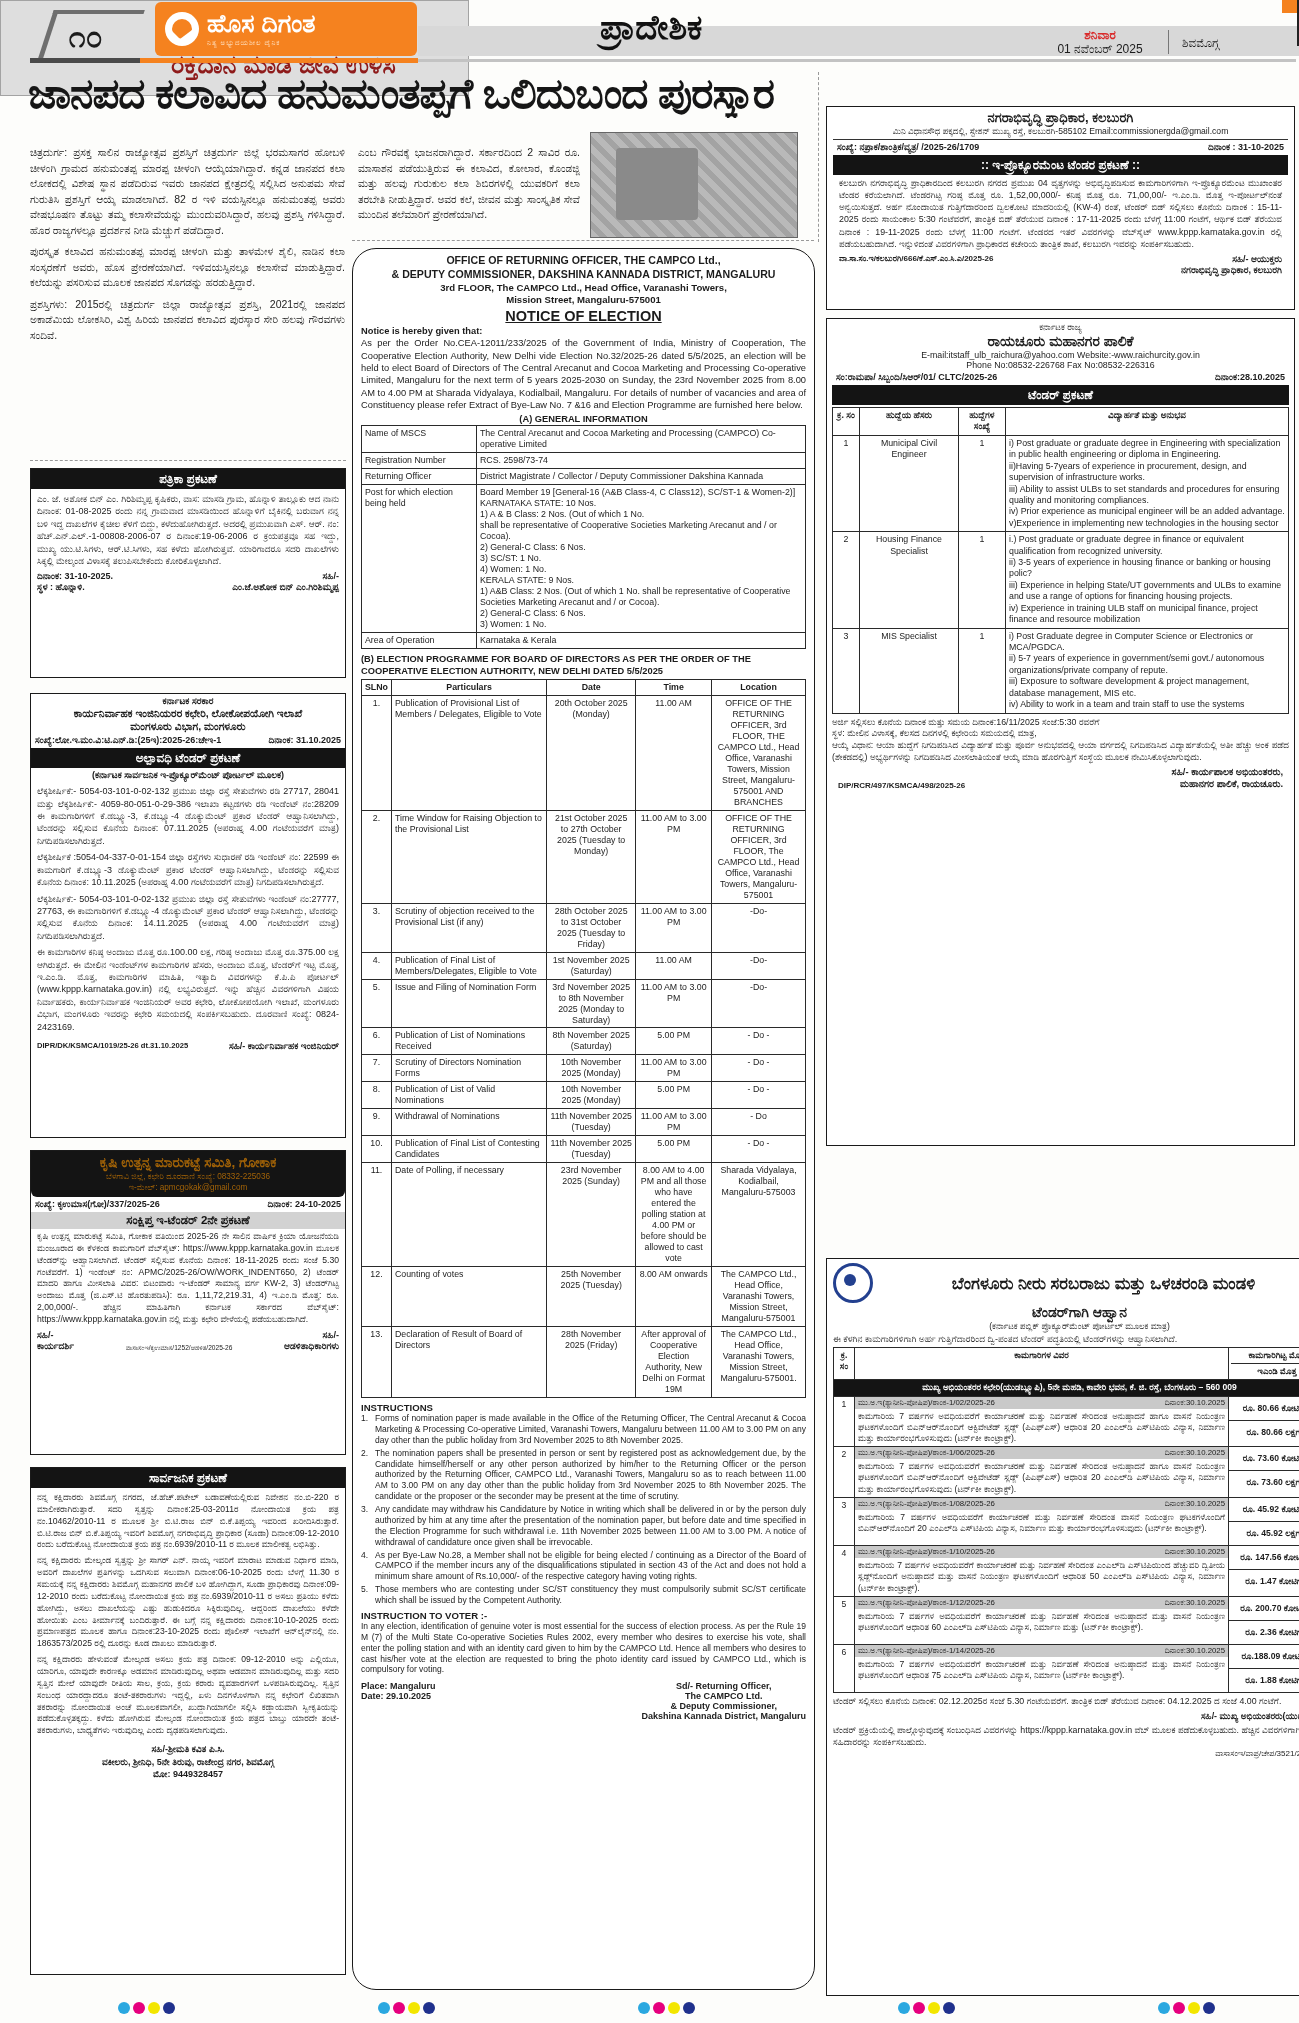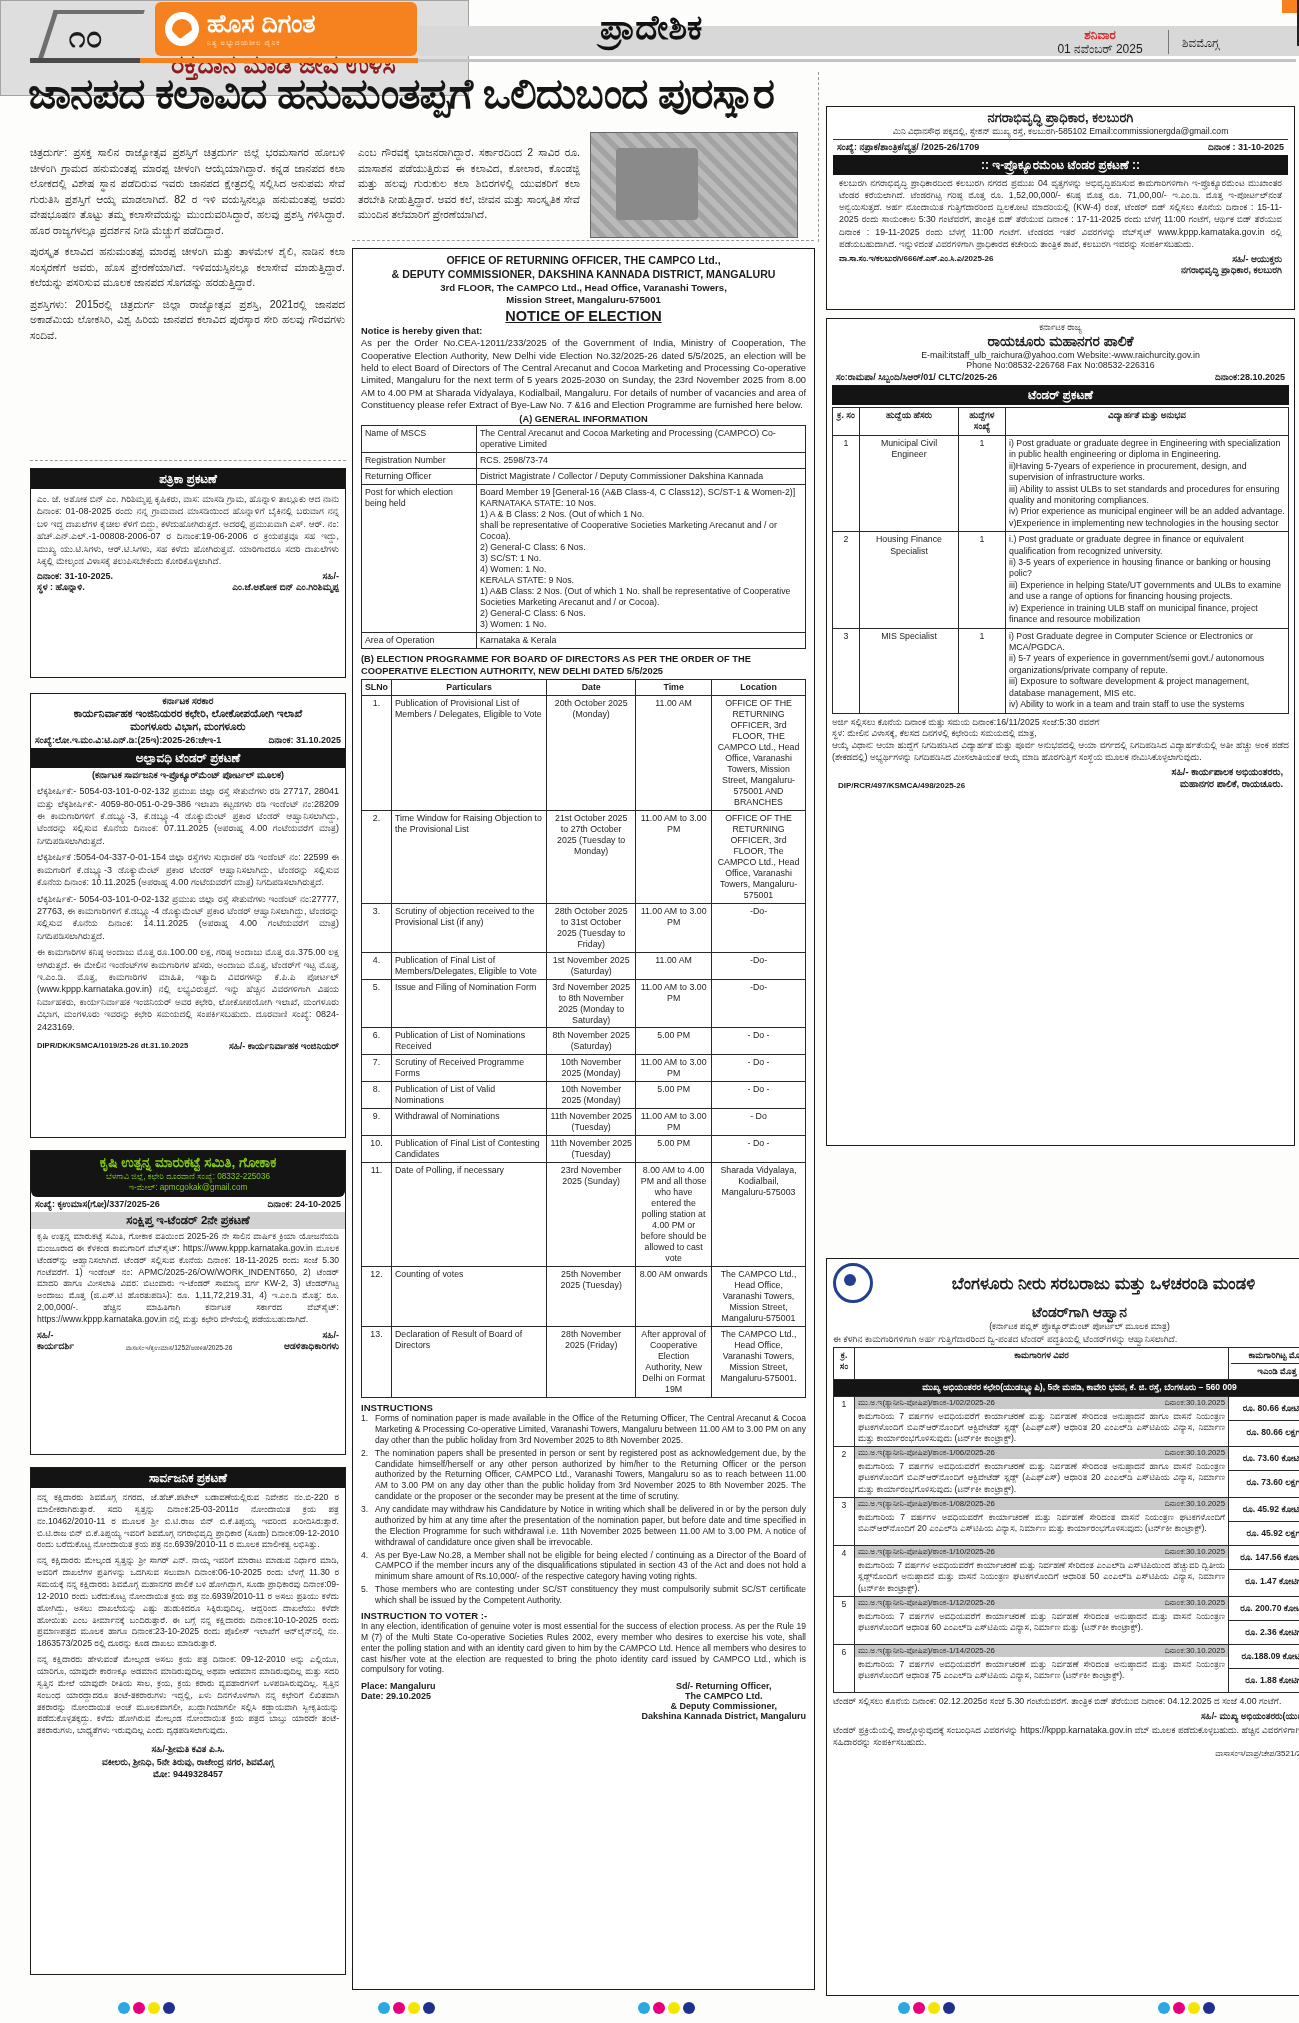--- a/index.html
+++ b/index.html
@@ -46,21 +46,21 @@
   .box{position:absolute;border:1.5px solid #1a1a1a;background:#fff;box-sizing:border-box;overflow:hidden;}
   .bar-black{background:#141414;color:#fff;text-align:center;font-weight:bold;padding:3px 2px;}
   .bar-gray{background:#d2d2d2;color:#111;text-align:center;font-weight:bold;padding:2px;}
   .refline{display:flex;justify-content:space-between;font-size:9px;font-weight:bold;padding:2px 4px;}
   .smalltxt{font-size:9px;line-height:1.38;text-align:justify;padding:2px 6px;}
   .smalltxt p{margin:0 0 4px 0;}
   .signrow{display:flex;justify-content:space-between;font-size:9px;font-weight:bold;padding:2px 6px;}
   .ctr{text-align:center;}
   .pre{white-space:pre-line;}
   
-  .campco{left:352px;top:248px;width:463px;height:1742px;padding:5px 8px;font-size:9.3px;}
+  .campco{left:352px;top:248px;width:463px;height:1742px;padding:5px 8px;font-size:9.3px;border-radius:24px;}
   .campco .h1{text-align:center;font-weight:bold;font-size:10.6px;line-height:1.3;}
   .campco .h2{text-align:center;font-size:9.6px;font-weight:bold;line-height:1.3;}
   .campco .noe{text-align:center;font-weight:bold;font-size:14.5px;text-decoration:underline;margin:2px 0;}
   .campco .lead{font-weight:bold;}
   .campco .para{text-align:justify;line-height:1.32;margin:1px 0 3px 0;}
   .campco table{border-collapse:collapse;width:100%;font-size:8.8px;}
   .campco td,.campco th{border:1px solid #2a2a2a;padding:2px 3px;vertical-align:top;line-height:1.25;}
   .campco th{text-align:center;font-weight:bold;}
   .secA{text-align:center;font-weight:bold;margin:3px 0 1px;}
   .secB{font-weight:bold;margin:4px 0 2px;line-height:1.3;}
@@ -113,21 +113,21 @@
   .bwssb .foot{font-size:8.8px;margin-top:3px;line-height:1.35;}
   .bwssb .sgn{text-align:right;font-weight:bold;margin:3px 0;}
   .bwssb .fref{text-align:right;font-size:8px;}
   
   .press{left:30px;top:468px;width:316px;height:210px;}
   .press .bar-black{font-size:12px;}
   .pwd{left:30px;top:693px;width:316px;height:445px;padding:2px 0;}
   .pwd .g1{text-align:center;font-size:9px;font-weight:bold;}
   .pwd .g2{text-align:center;font-size:10.5px;font-weight:bold;line-height:1.25;}
   .apmc{left:30px;top:1150px;width:316px;height:305px;}
-  .apmc-head{background:#141414;color:#84cc16;text-align:center;padding:4px 2px;border-radius:0 0 6px 6px;}
+  .apmc-head{background:#141414;color:#a16207;text-align:center;padding:4px 2px;border-radius:0 0 6px 6px;}
   .apmc-head .t{font-size:13.5px;font-weight:bold;display:block;}
   .apmc-head .s{font-size:8.2px;display:block;margin-top:1px;}
   .pubnot{left:30px;top:1467px;width:316px;height:508px;}
   .pubnot .bar-black{font-size:12px;}
   .pubnot .smalltxt{font-size:8.6px;}
   .sigctr{text-align:center;font-weight:bold;font-size:9px;line-height:1.4;}
   
   .dots{position:absolute;top:2002px;height:14px;display:flex;gap:3px;}
   .dots i{width:12px;height:12px;border-radius:50%;display:block;}
   .d-c{background:#2ba8e0;} .d-m{background:#e6007e;} .d-y{background:#f3e600;} .d-k{background:#20318d;}
@@ -336,21 +336,21 @@
         </tr>
           <tr>
           <td class="c-sl">6.</td>
           <td class="c-part">Publication of List of Nominations Received</td>
           <td class="c-date">8th November 2025 (Saturday)</td>
           <td class="c-time">5.00 PM</td>
           <td class="c-loc">- Do -</td>
         </tr>
           <tr>
           <td class="c-sl">7.</td>
-          <td class="c-part">Scrutiny of Received Programme Forms</td>
+          <td class="c-part">Scrutiny of Directors Nomination Forms</td>
           <td class="c-date">10th November 2025 (Monday)</td>
           <td class="c-time">11.00 AM to 3.00 PM</td>
           <td class="c-loc">- Do -</td>
         </tr>
           <tr>
           <td class="c-sl">8.</td>
           <td class="c-part">Publication of List of Valid Nominations</td>
           <td class="c-date">10th November 2025 (Monday)</td>
           <td class="c-time">5.00 PM</td>
           <td class="c-loc">- Do -</td>

